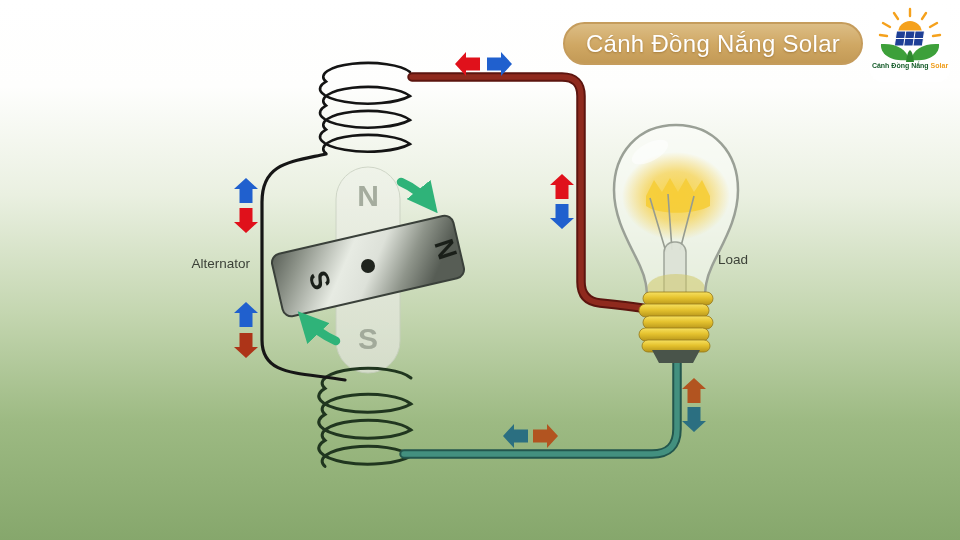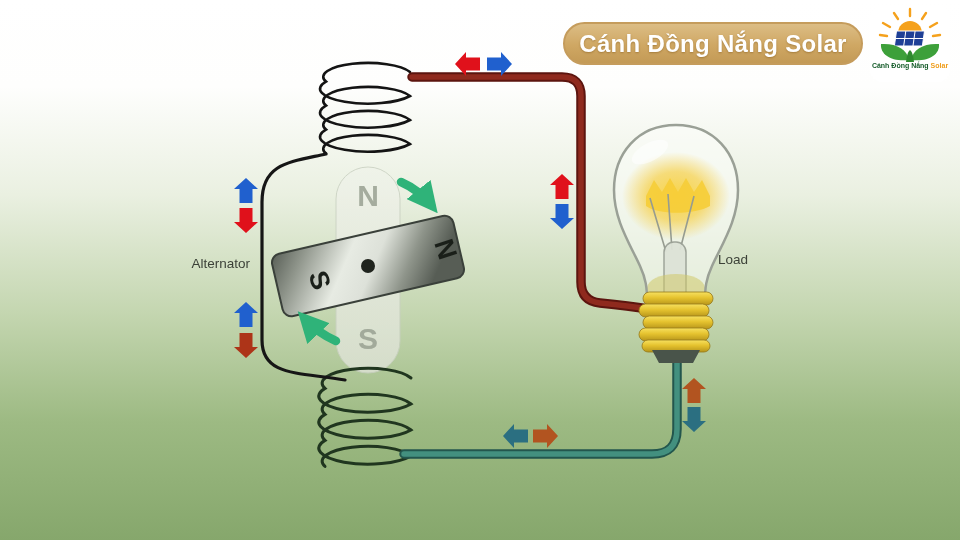--- a/index.html
+++ b/index.html
@@ -12,21 +12,21 @@
   text.small-label{font-size:13.5px;fill:#3c4138;font-family:"Liberation Sans","DejaVu Sans",sans-serif;}
   text.pole{font-size:30px;fill:#99a192;font-weight:bold;opacity:.85;font-family:"Liberation Sans","DejaVu Sans",sans-serif;}
   text.rotor-pole{font-size:27px;fill:#1a1f19;font-weight:bold;font-family:"Liberation Sans","DejaVu Sans",sans-serif;}
   .brand-pill{
     position:absolute;left:563px;top:22px;width:300px;height:43px;border-radius:23px;
     background:linear-gradient(180deg,#dcbd85 0%,#cfa763 55%,#c39a56 100%);
     border:2px solid #c59c5c;box-sizing:border-box;
     display:flex;align-items:center;justify-content:center;
   }
   .brand-pill span{
-    color:#ffffff;font-size:24px;font-weight:bold;letter-spacing:.3px;
+    color:#ffffff;font-size:24px;font-weight:normal;letter-spacing:.3px;
     text-shadow:0 1px 2px rgba(120,80,20,.45);white-space:nowrap;
   }
   .brand-logo{
     position:absolute;left:870px;top:6px;width:80px;height:76px;border-radius:12px;
     background:#ffffff;display:flex;flex-direction:column;align-items:center;justify-content:flex-start;
   }
   .brand-logo svg{display:block;}
   .logo-caption{font-size:7px;font-weight:bold;line-height:8px;white-space:nowrap;margin-top:-2px;}
   .logo-caption .main{color:#155c2a;}
   .logo-caption .accent{color:#ef9d1c;}

